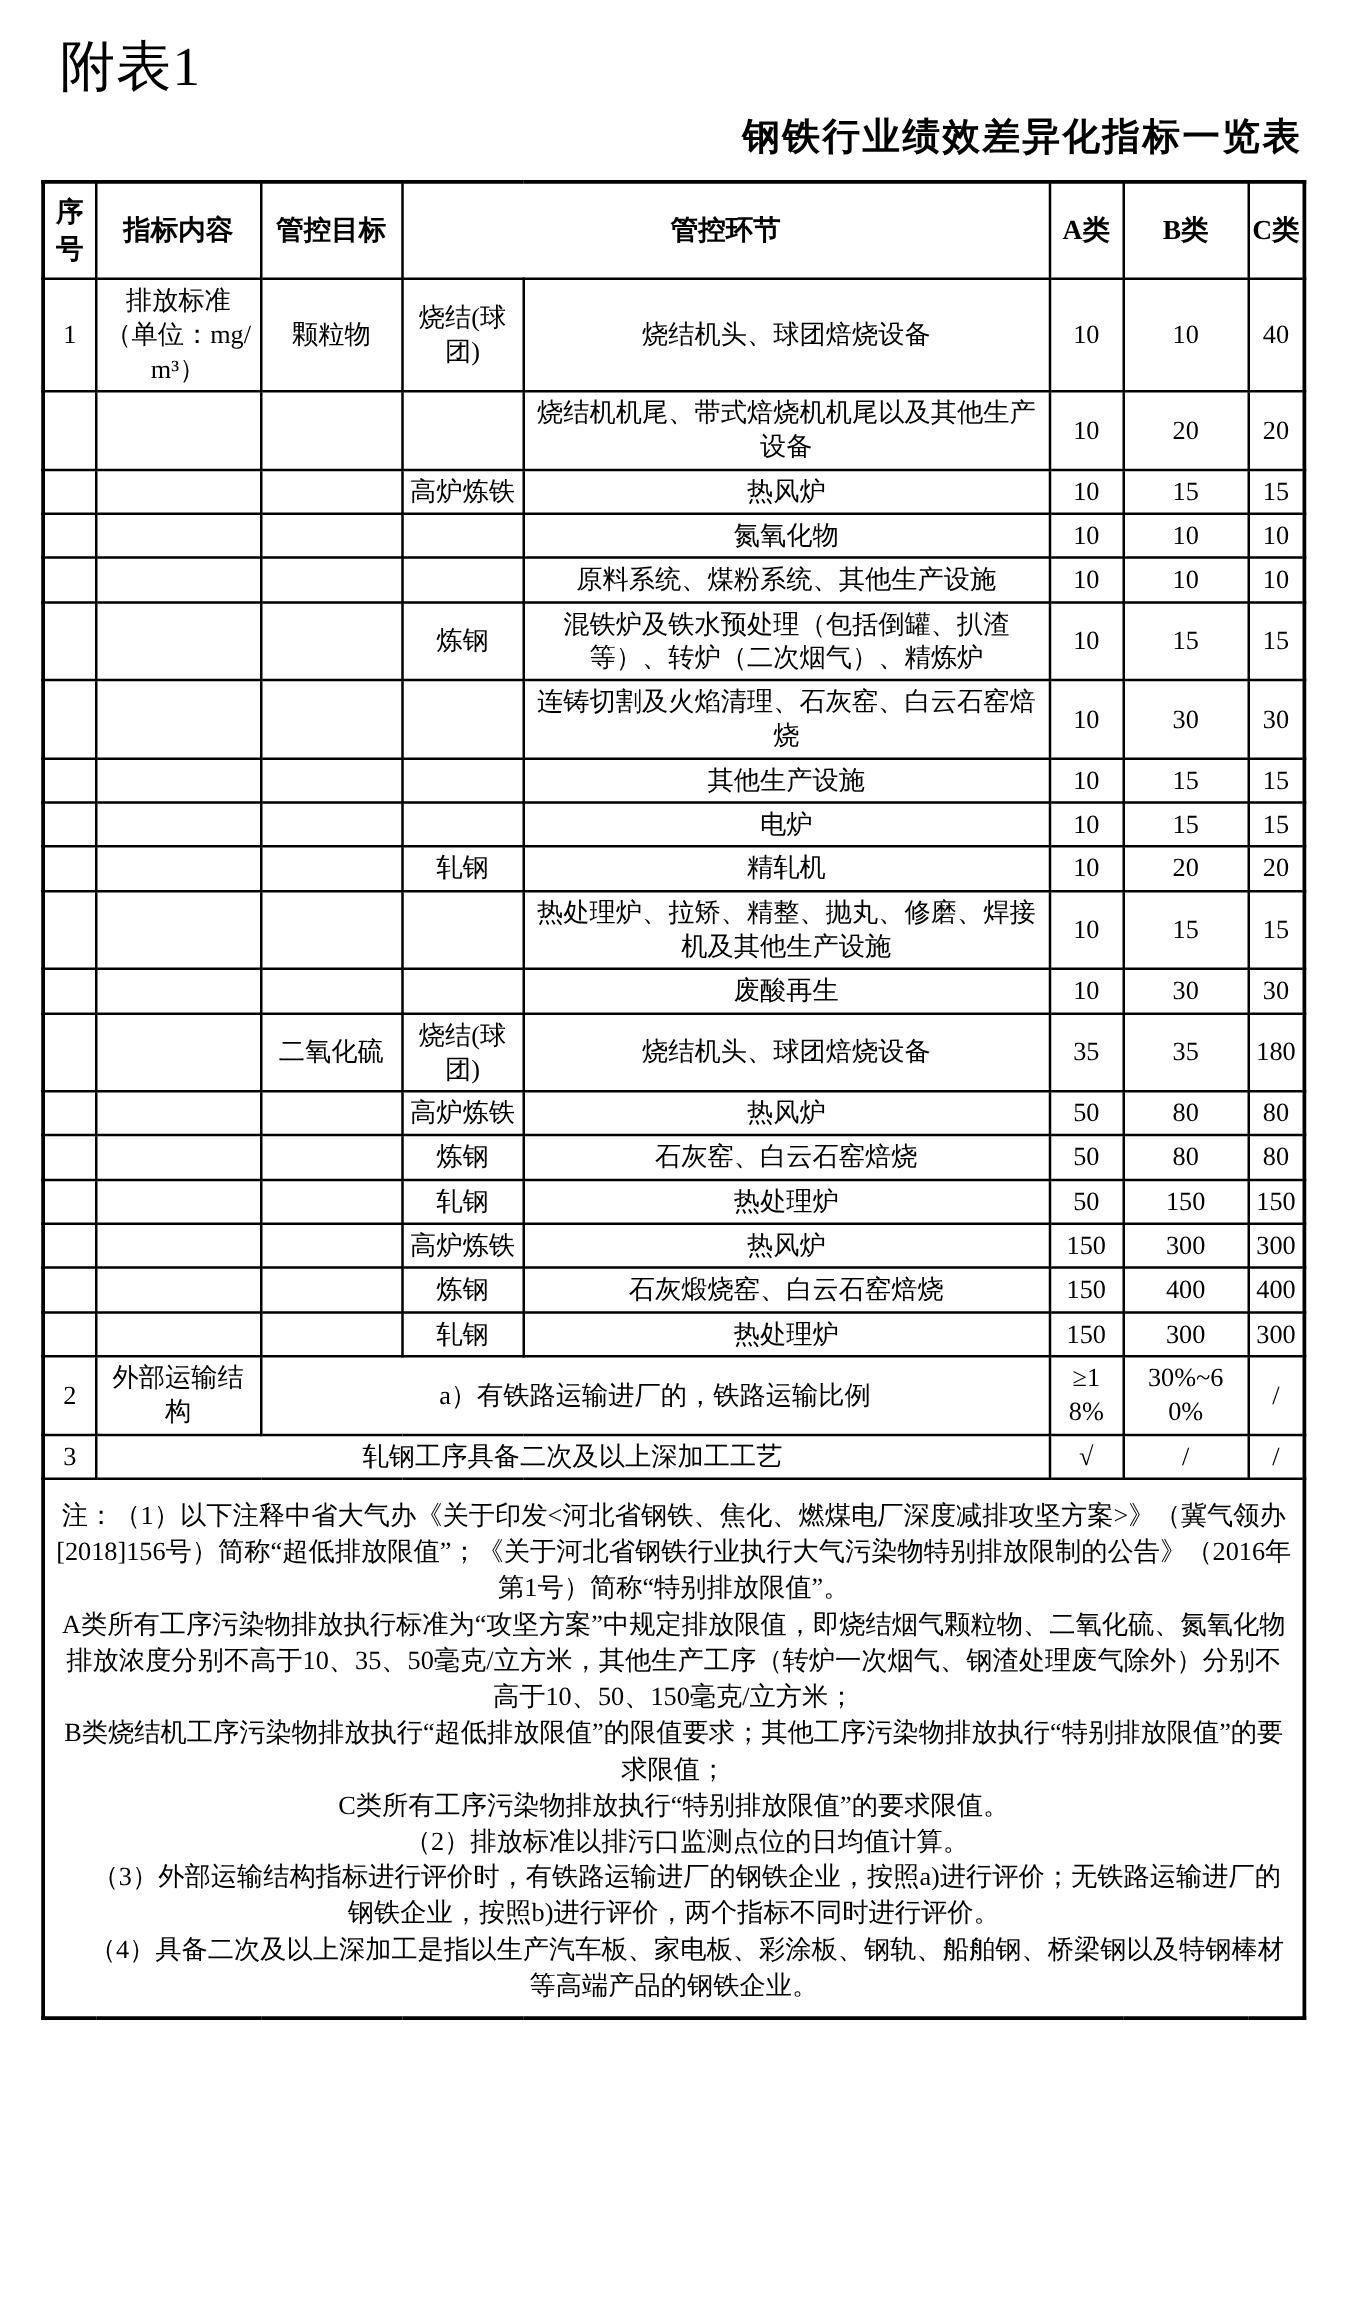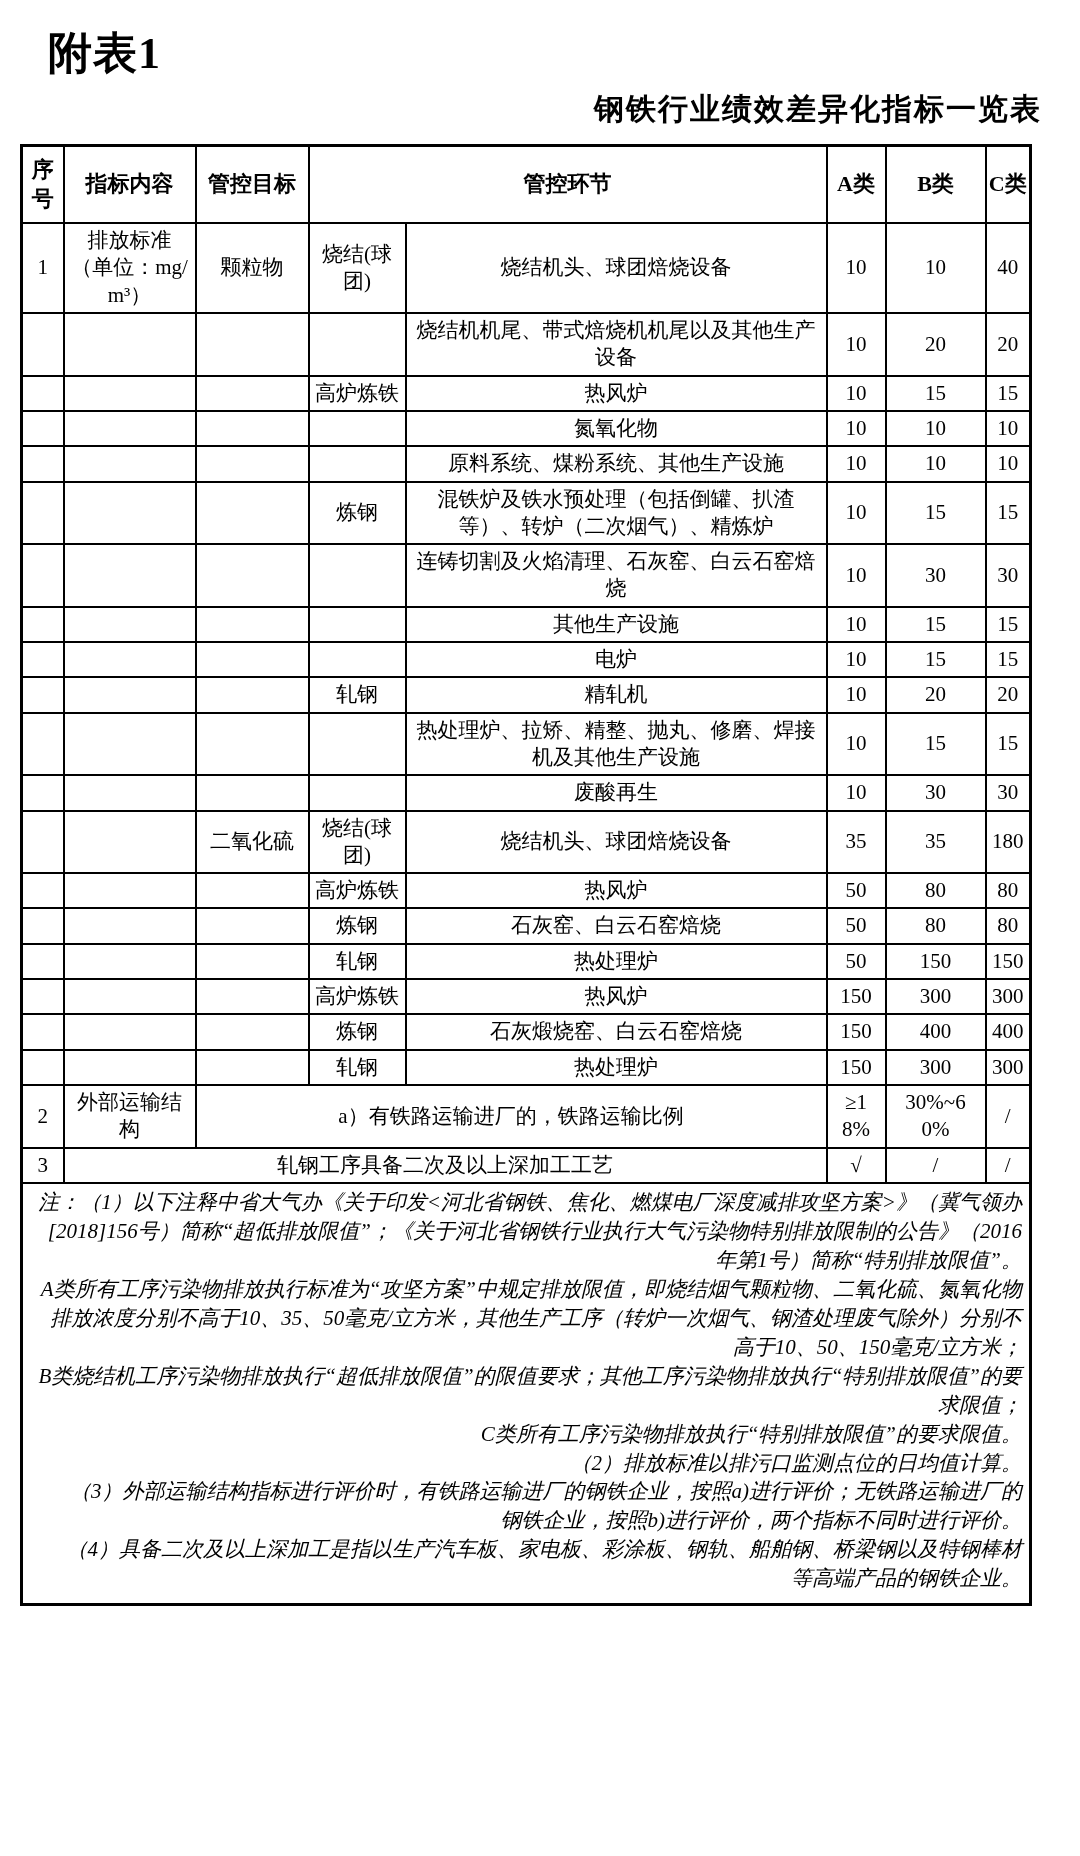--- a/index.html
+++ b/index.html
@@ -4,53 +4,52 @@
 <style>
   html,body{margin:0;padding:0;background:#ffffff;}
   body{
     width:1080px;height:1856px;
     color:#000;
     font-family:"Liberation Serif","DejaVu Serif",serif;
     -webkit-font-smoothing:antialiased;
     overflow:hidden;
   }
   .appendix-label{
-    font-size:44px;font-weight:bold;
+    font-size:44px;font-weight:normal;
     margin:24px 0 0 48px;
     letter-spacing:1px;
   }
   .doc-title{
     width:1009px;margin:6px 0 14px 33px;
     text-align:right;
     font-size:30px;font-weight:bold;
     letter-spacing:2px;
   }
   table.indicators{
-    width:1009px;margin-left:20px;
+    width:1009px;margin-left:33px;
     border-collapse:collapse;
     table-layout:fixed;
     border:3px solid #000;
   }
   .indicators th,.indicators td{
     border:2px solid #000;
     padding:3px 5px;
     font-size:21px;
     line-height:1.3;
     text-align:center;
     vertical-align:middle;
     word-break:break-all;
   }
   .indicators th{
     font-size:22px;font-weight:bold;
     padding:9px 2px;
   }
   .indicators td.notes-td{
-    text-align:right;
-    padding:4px 7px 10px 7px;
-    font-style:italic;
+    text-align:center;
+    padding:14px 7px 10px 7px;
   }
   .notes-td p{
     margin:0;
     font-size:21px;
     line-height:1.38;
     word-break:break-all;
   }
 </style>
 </head>
 <body>

